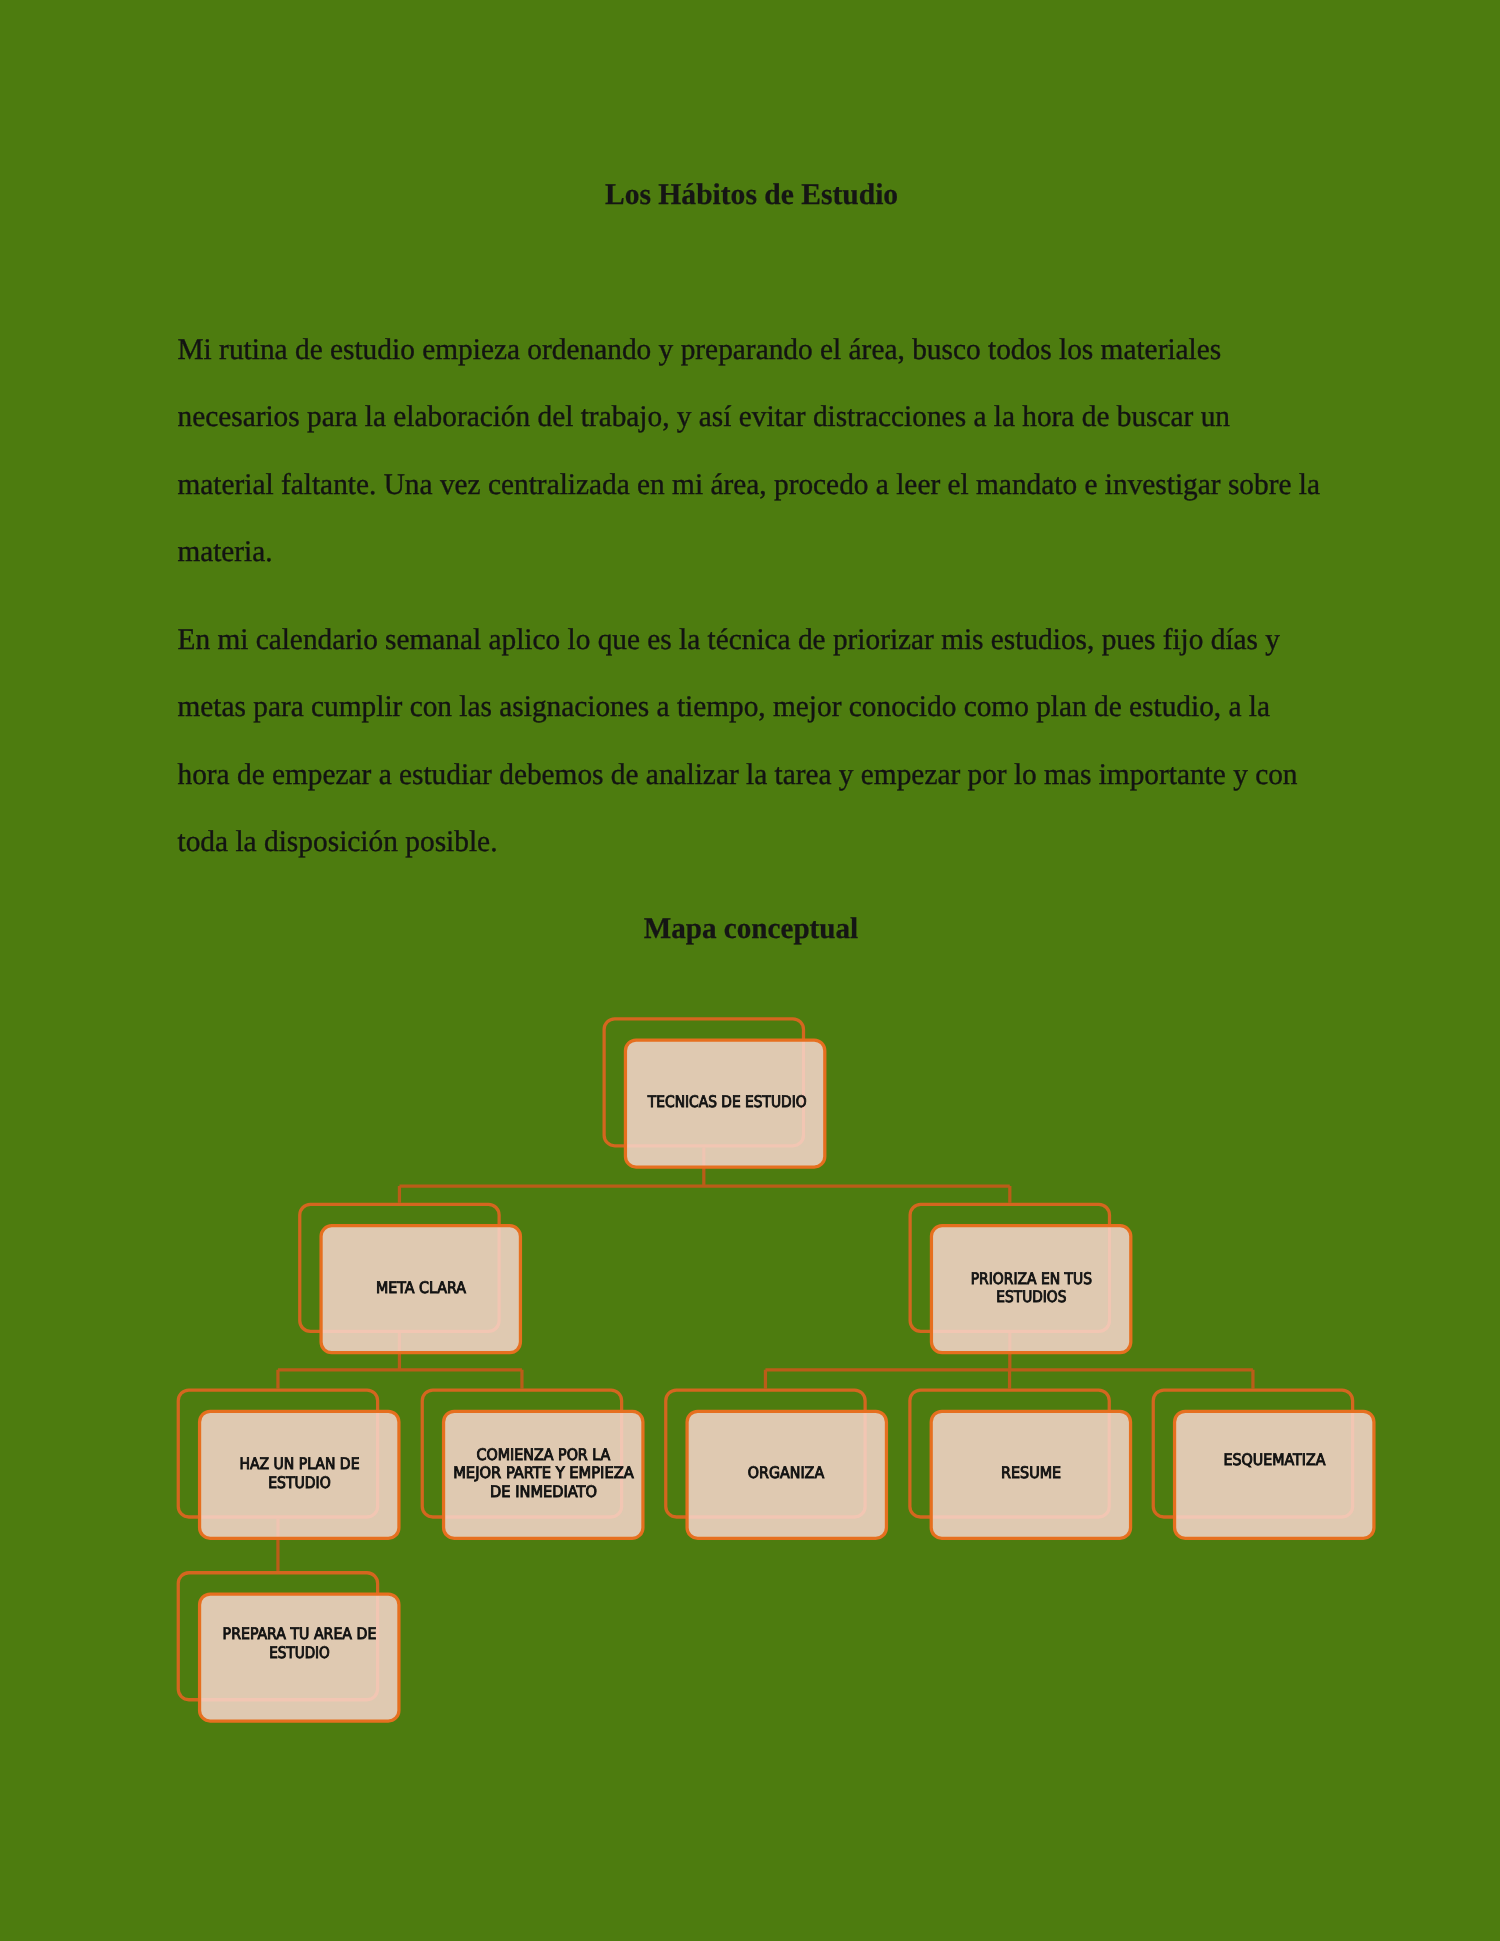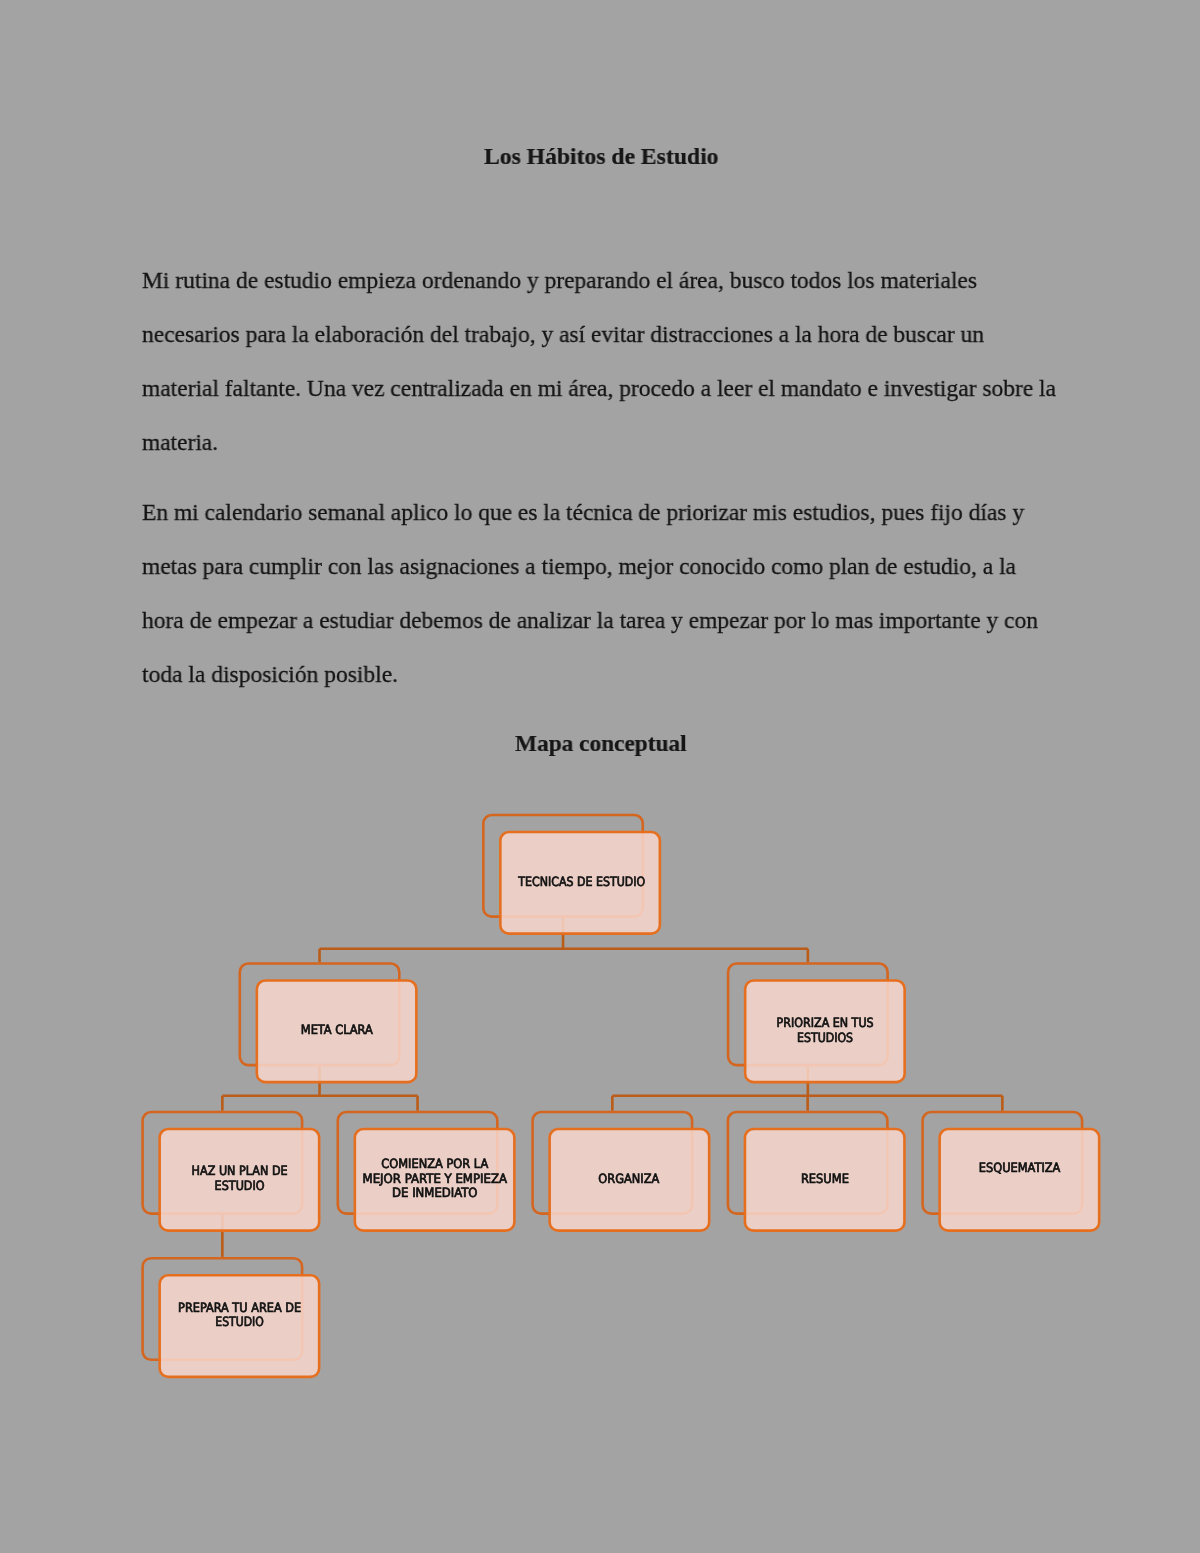--- a/index.html
+++ b/index.html
@@ -1,19 +1,19 @@
 <!DOCTYPE html>
 <html><head>
 <meta charset="utf-8">
 <title>Los Habitos de Estudio</title>
 <style>
   html,body{margin:0;padding:0;background:#ffffff;}
   body{width:1200px;height:1553px;font-family:"Liberation Serif",serif;color:#000;
        -webkit-font-smoothing:antialiased;}
-  .page{position:relative;width:1200px;height:1553px;overflow:hidden;background:#a3a3a3;
+  .page{position:relative;width:1200px;height:1553px;overflow:hidden;background:#4d7c0f;
     transform:translateZ(0);-webkit-font-smoothing:antialiased;}
 
   .doc-title{position:absolute;left:484px;top:143px;
     font-family:"Liberation Serif",serif;font-weight:bold;font-size:24px;color:#161616;
     white-space:pre;transform:scaleX(0.985);transform-origin:left top;
     will-change:transform,opacity;opacity:0.999;-webkit-text-stroke:0.2px #161616;}
 
   .map-title{position:absolute;left:515px;top:730px;
     font-family:"Liberation Serif",serif;font-weight:bold;font-size:24px;color:#161616;
     white-space:pre;transform:scaleX(0.971);transform-origin:left top;

